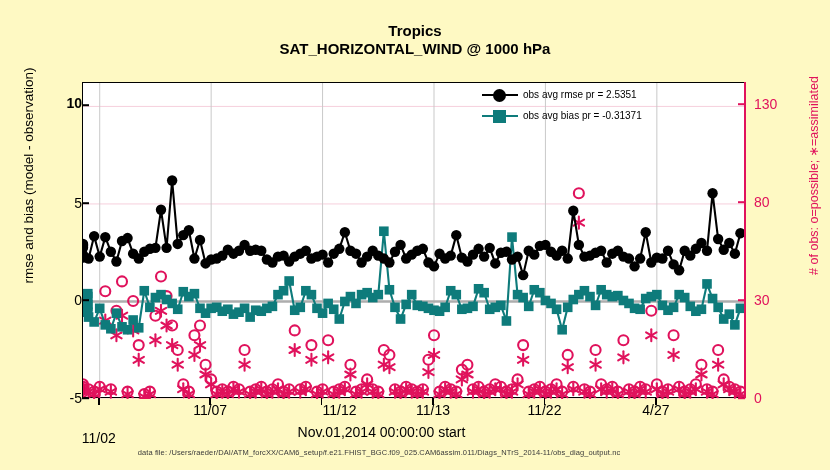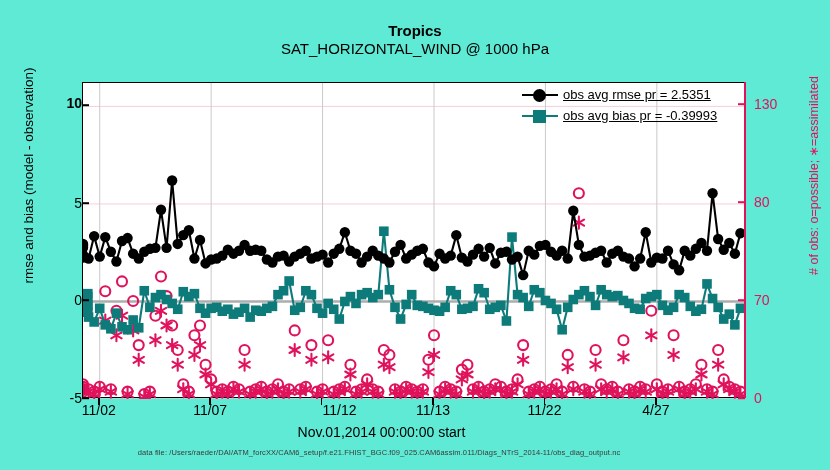--- a/index.html
+++ b/index.html
@@ -3,29 +3,29 @@
 <meta charset="utf-8">
 <style>
   * { box-sizing: border-box; }
   html, body {
     margin: 0; padding: 0;
     width: 830px; height: 470px;
     background: #ffffff;
     font-family: "Liberation Sans", sans-serif;
     overflow: hidden;
   }
-  #root { position: relative; width: 830px; height: 470px; background:#5eead4; }
+  #root { position: relative; width: 830px; height: 470px; background:#fef9c3; }
 
   
   .title-block {
     position: absolute; left: 0; top: 22px; width: 830px;
     text-align: center; line-height: 1.22;
   }
   .title-line1 { font-size: 15px; font-weight: bold; color: #000; }
-  .title-line2 { font-size: 15px; font-weight: normal; color: #000; }
+  .title-line2 { font-size: 15px; font-weight: bold; color: #000; }
 
   
   #plot {
     position: absolute;
     left: 82px; top: 82px;
     width: 663px; height: 316px;
     border: 1.6px solid #000;
     background: #fff;
   }
   #svg-layer { position:absolute; left:0; top:0; width:663px; height:316px; display:block; }
@@ -85,25 +85,24 @@
   .xtick-mark {
     position: absolute; top: 398px; width: 1.6px; height: 7px; background:#000;
   }
   .xlabel {
     position: absolute; left: 0; top: 424px; width: 763px;
     text-align: center; font-size: 14px; color: #000;
   }
 
   
   #legend {
-    position: absolute; left: 520px; top: 82px;
-    font-size: 13px; color:#000;
+    position: absolute; left: 480px; top: 82px;
+    font-size: 10px; color:#000;
     background: rgba(255,255,255,0.0);
     padding: 2px 0 0 0;
-    text-decoration: underline;
   }
   .legend-row { display:flex; align-items:center; height:21px; white-space:nowrap; }
   .legend-glyph { width: 40px; height: 16px; position: relative; margin-right: 3px; flex:0 0 40px;}
   .legend-glyph .lg-line {
     position:absolute; left:2px; top:7px; width:36px; height:2.6px;
   }
   .legend-glyph .lg-mark {
     position:absolute; left:13px; top:2.5px; width:13px; height:13px;
   }
   .lg-circ { border-radius:50%; background:#000; }
@@ -896,29 +895,29 @@
       <div class="ytick-l" style="top: 398px;">-5</div>
       <div class="ytick-l-mark" style="top: 398px;"></div>
     </div>
   <div class="ylabel-left">rmse and bias (model - observation)</div>
 
   <div id="yright-ticks">
       <div class="ytick-r" style="top: 104.047px;">130</div>
       <div class="ytick-r-mark" style="top: 104.047px;"></div>
       <div class="ytick-r" style="top: 202.031px;">80</div>
       <div class="ytick-r-mark" style="top: 202.031px;"></div>
-      <div class="ytick-r" style="top: 300.016px;">70</div>
+      <div class="ytick-r" style="top: 300.016px;">30</div>
       <div class="ytick-r-mark" style="top: 300.016px;"></div>
       <div class="ytick-r" style="top: 398px;">0</div>
       <div class="ytick-r-mark" style="top: 398px;"></div>
     </div>
   <div class="ylabel-right"># of obs: o=possible; ∗=assimilated</div>
 
   <div id="x-ticks">
-      <div class="xtick" style="left: 98.7143px;">11/02</div>
+      <div class="xtick" style="left: 98.7143px; margin-top: 28px;">11/02</div>
       <div class="xtick-mark" style="left: 97.9143px;"></div>
       <div class="xtick" style="left: 210.143px;">11/07</div>
       <div class="xtick-mark" style="left: 209.343px;"></div>
       <div class="xtick" style="left: 321.571px; text-align: right;">11/12</div>
       <div class="xtick-mark" style="left: 320.771px;"></div>
       <div class="xtick" style="left: 433px;">11/13</div>
       <div class="xtick-mark" style="left: 432.2px;"></div>
       <div class="xtick" style="left: 544.429px;">11/22</div>
       <div class="xtick-mark" style="left: 543.629px;"></div>
       <div class="xtick" style="left: 655.857px;">4/27</div>
@@ -932,19 +931,19 @@
         <span class="lg-line" style="background:#000"></span>
         <span class="lg-mark lg-circ"></span>
       </span>
       <span class="legend-text">obs avg rmse pr = 2.5351</span>
     </div>
     <div class="legend-row">
       <span class="legend-glyph">
         <span class="lg-line" style="background:#0E7B7B"></span>
         <span class="lg-mark lg-sq"></span>
       </span>
-      <span class="legend-text">obs avg bias pr = -0.39993</span>
+      <span class="legend-text">obs avg bias pr = -0.31371</span>
     </div>
   </div>
 
   <div class="footer">data file: /Users/raeder/DAI/ATM_forcXX/CAM6_setup/f.e21.FHIST_BGC.f09_025.CAM6assim.011/Diags_NTrS_2014-11/obs_diag_output.nc</div>
 
 </div>
 
 </body></html>

